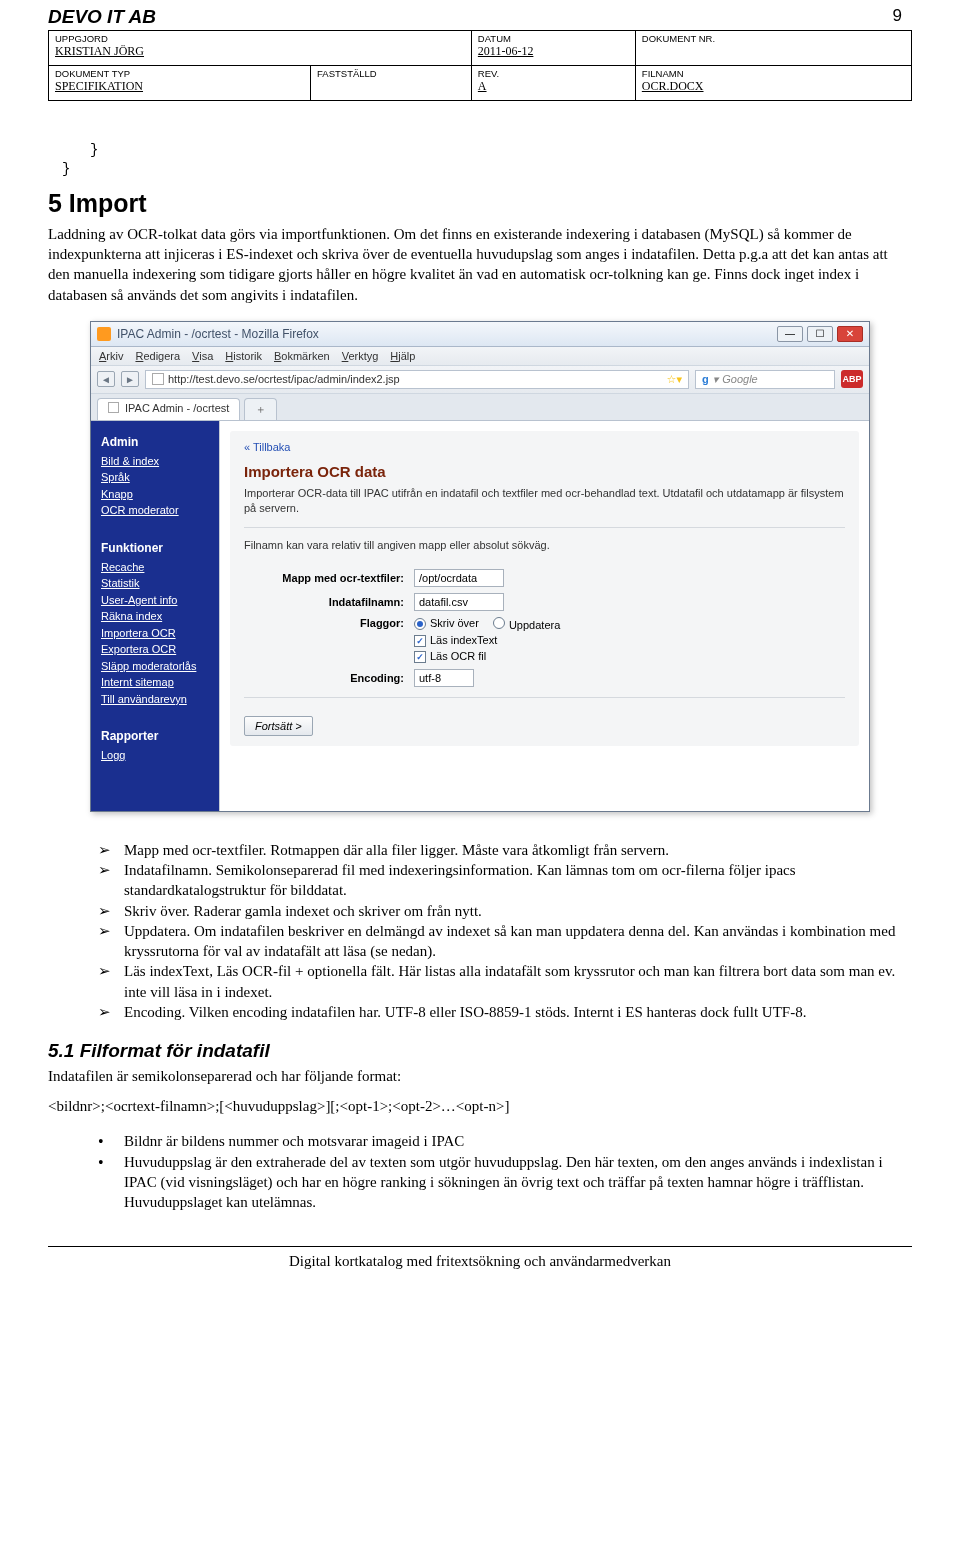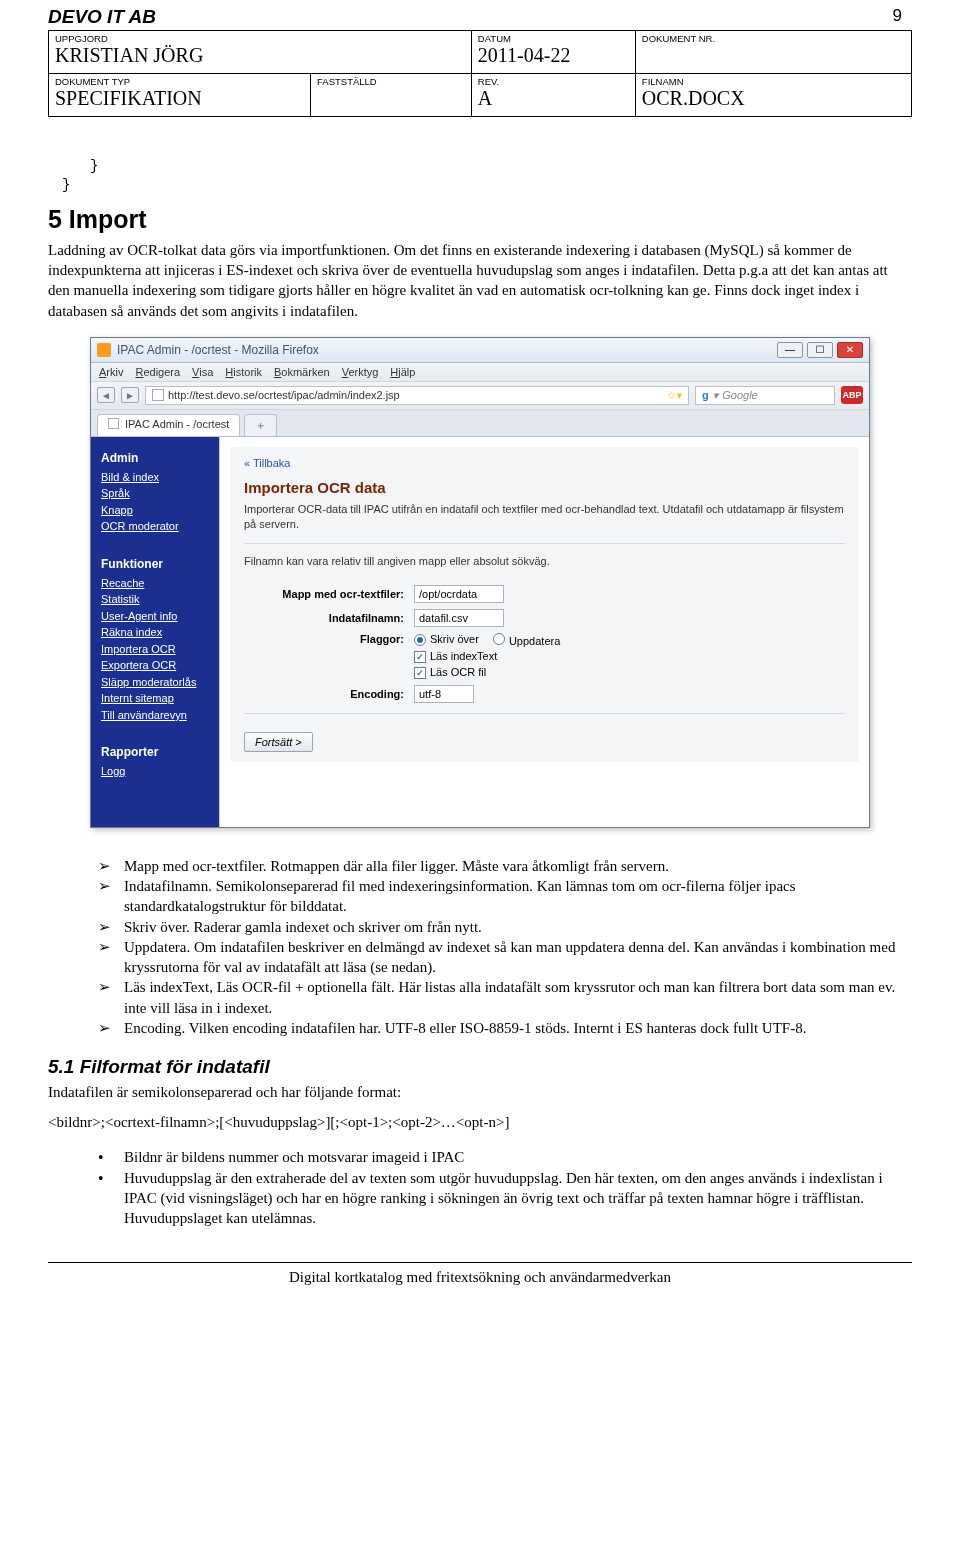--- a/index.html
+++ b/index.html
@@ -26,21 +26,21 @@
     border-collapse: collapse;
     width: 100%;
     font-family: "Times New Roman", Times, serif;
   }
   table.hdr td {
     border: 1px solid #000;
     padding: 2px 6px 6px 6px;
     vertical-align: top;
   }
   .small-label { font-size: 9.5px; font-family: Arial, Helvetica, sans-serif; }
-  .cell-val { font-size: 20px; }
+  .cell-val { font-size: 12px; text-decoration: underline; }
   .content { margin-top: 40px; }
   .code-braces {
     font-family: "Courier New", monospace;
     font-size: 14px;
     line-height: 1.35;
     margin-left: 14px;
     margin-bottom: 10px;
   }
   h2.sec {
     font-family: Arial, Helvetica, sans-serif;
@@ -242,21 +242,21 @@
     </div>
     <table class="hdr">
       <tbody>
           <tr>
         <td style="width:49%;">
           <div class="small-label">UPPGJORD</div>
           <div class="cell-val">KRISTIAN JÖRG</div>
         </td>
         <td style="width:19%;">
           <div class="small-label">DATUM</div>
-          <div class="cell-val">2011-04-22</div>
+          <div class="cell-val">2011-06-12</div>
         </td>
         <td>
           <div class="small-label">DOKUMENT NR.</div>
           <div class="cell-val"></div>
         </td>
       </tr>
       <tr>
         <td style="padding:0;">
           <table style="border-collapse:collapse;width:100%;">
                 <tbody>

